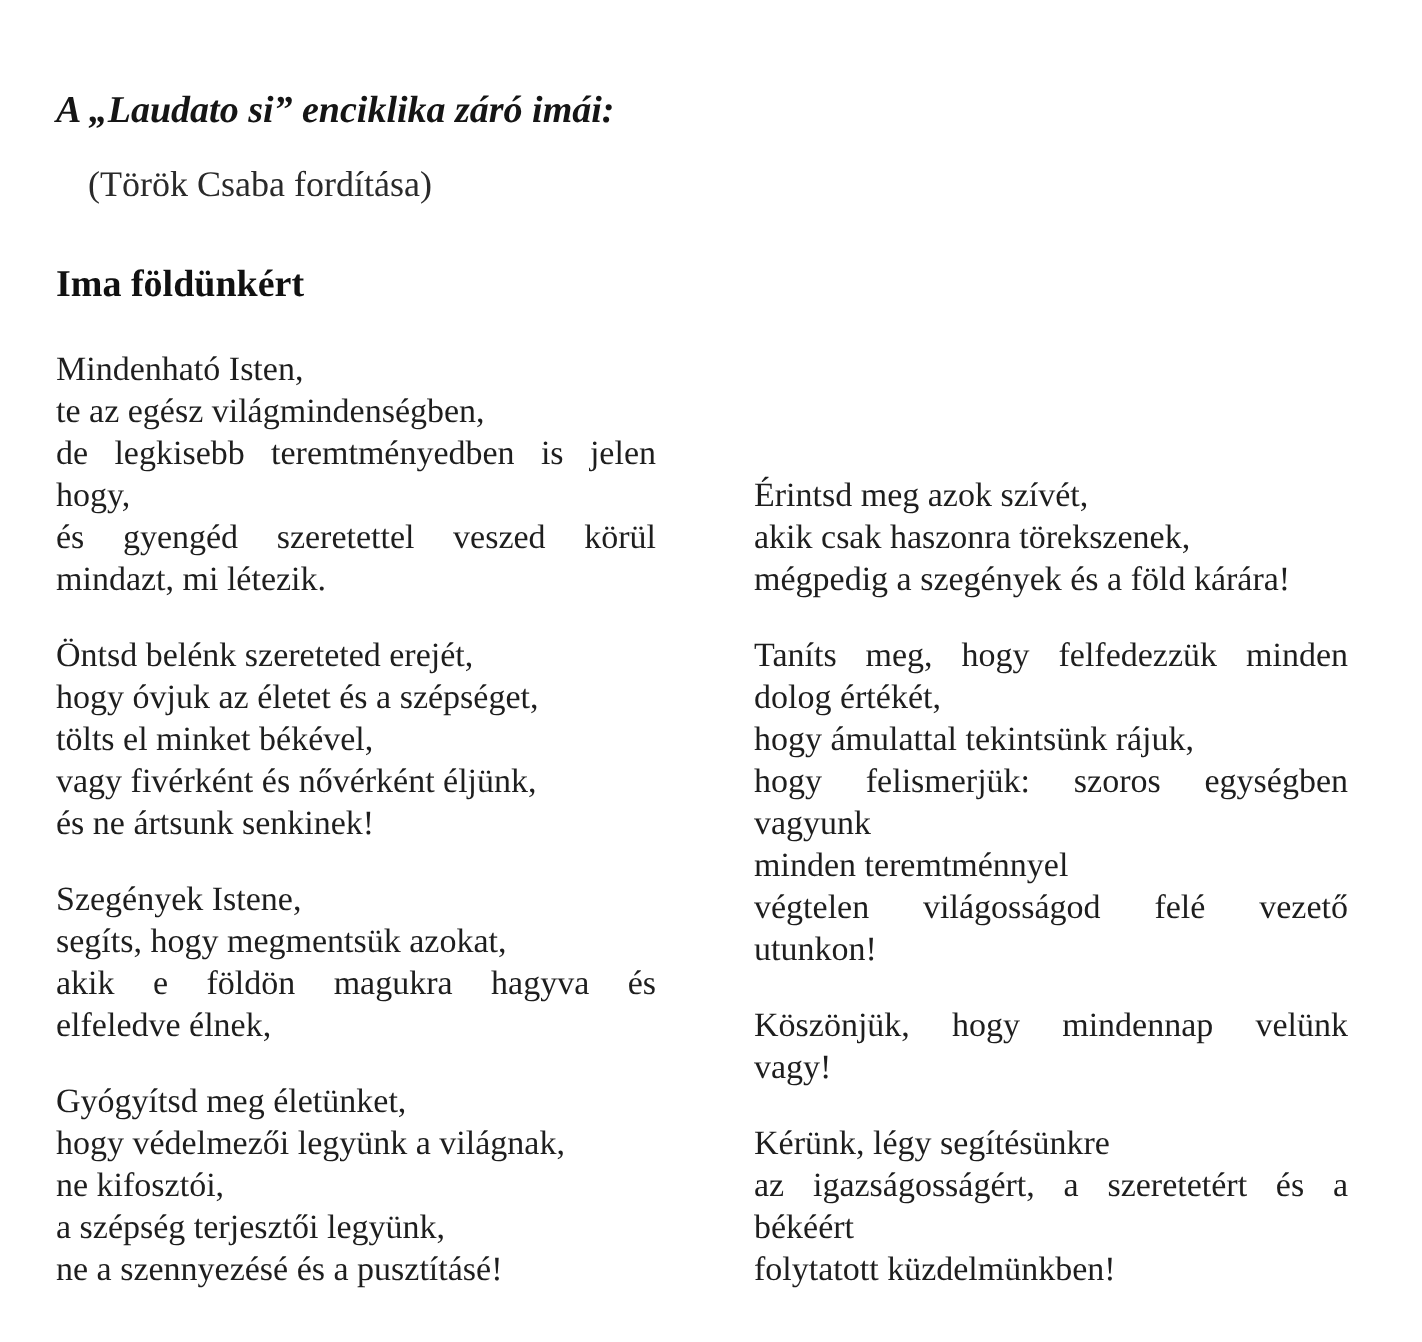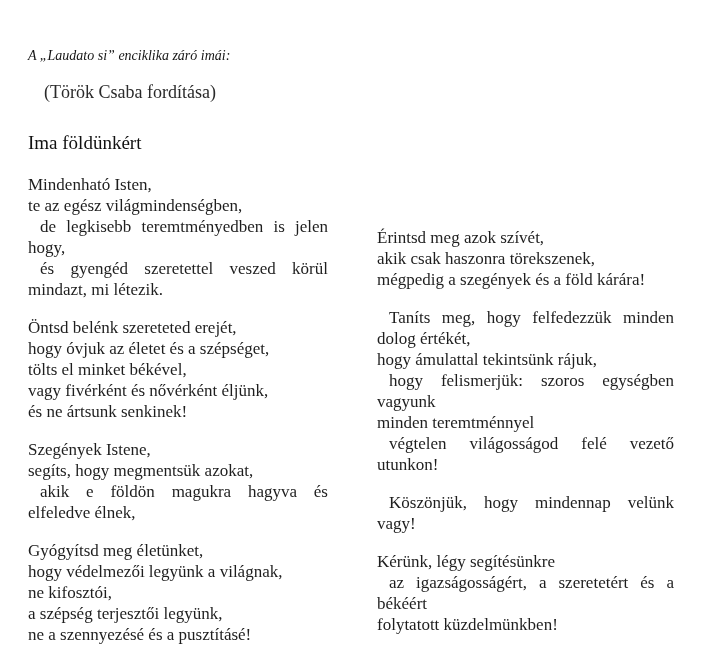--- a/index.html
+++ b/index.html
@@ -13,57 +13,56 @@
   .page {
     box-sizing: border-box;
     width: 711px;
     height: 671px;
     padding: 45px 37px 0 28px;
     font-family: "Liberation Serif", serif;
     color: #1e1e1e;
   }
   .doc-title {
     margin: 0;
-    font-size: 14px;
+    font-size: 19px;
     line-height: 21px;
-    font-weight: normal;
+    font-weight: bold;
     font-style: italic;
     color: #151515;
   }
   .translator {
     margin: 16px;
     font-size: 18px;
     line-height: 21px;
     color: #2a2a2a;
   }
   .section-heading {
     margin: 29px 0 21px 0;
     font-size: 19px;
     line-height: 21px;
-    font-weight: normal;
+    font-weight: bold;
     color: #111111;
   }
   .cols {
     display: flex;
     gap: 49px;
-    align-items: center;
+    align-items: flex-end;
   }
   .col {
     font-size: 17px;
     line-height: 21px;
   }
   .col-left  { width: 300px; }
   .col-right { width: 297px; margin-top: 42px; }
   .stanza { margin: 0 0 17px 0; }
   .stanza:last-child { margin-bottom: 0; }
   .poem-line { text-align: left; }
   .poem-line.jl {
     text-align: justify;
     text-align-last: justify;
-    margin-left: 12px;
   }
 </style>
 </head>
 <body>
 
 <div class="page">
   <h1 class="doc-title">A „Laudato si” enciklika záró imái:</h1>
   <p class="translator">(Török Csaba fordítása)</p>
   <h2 class="section-heading">Ima földünkért</h2>
 

